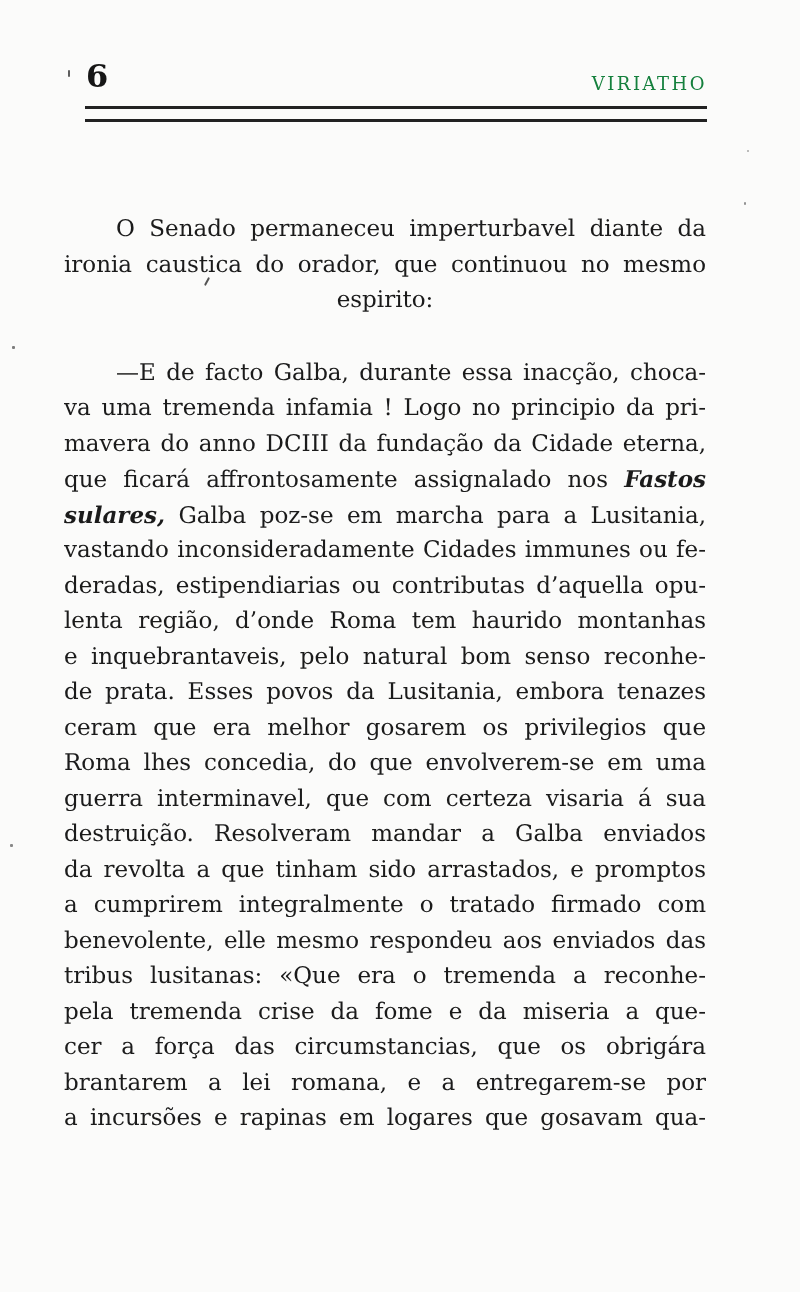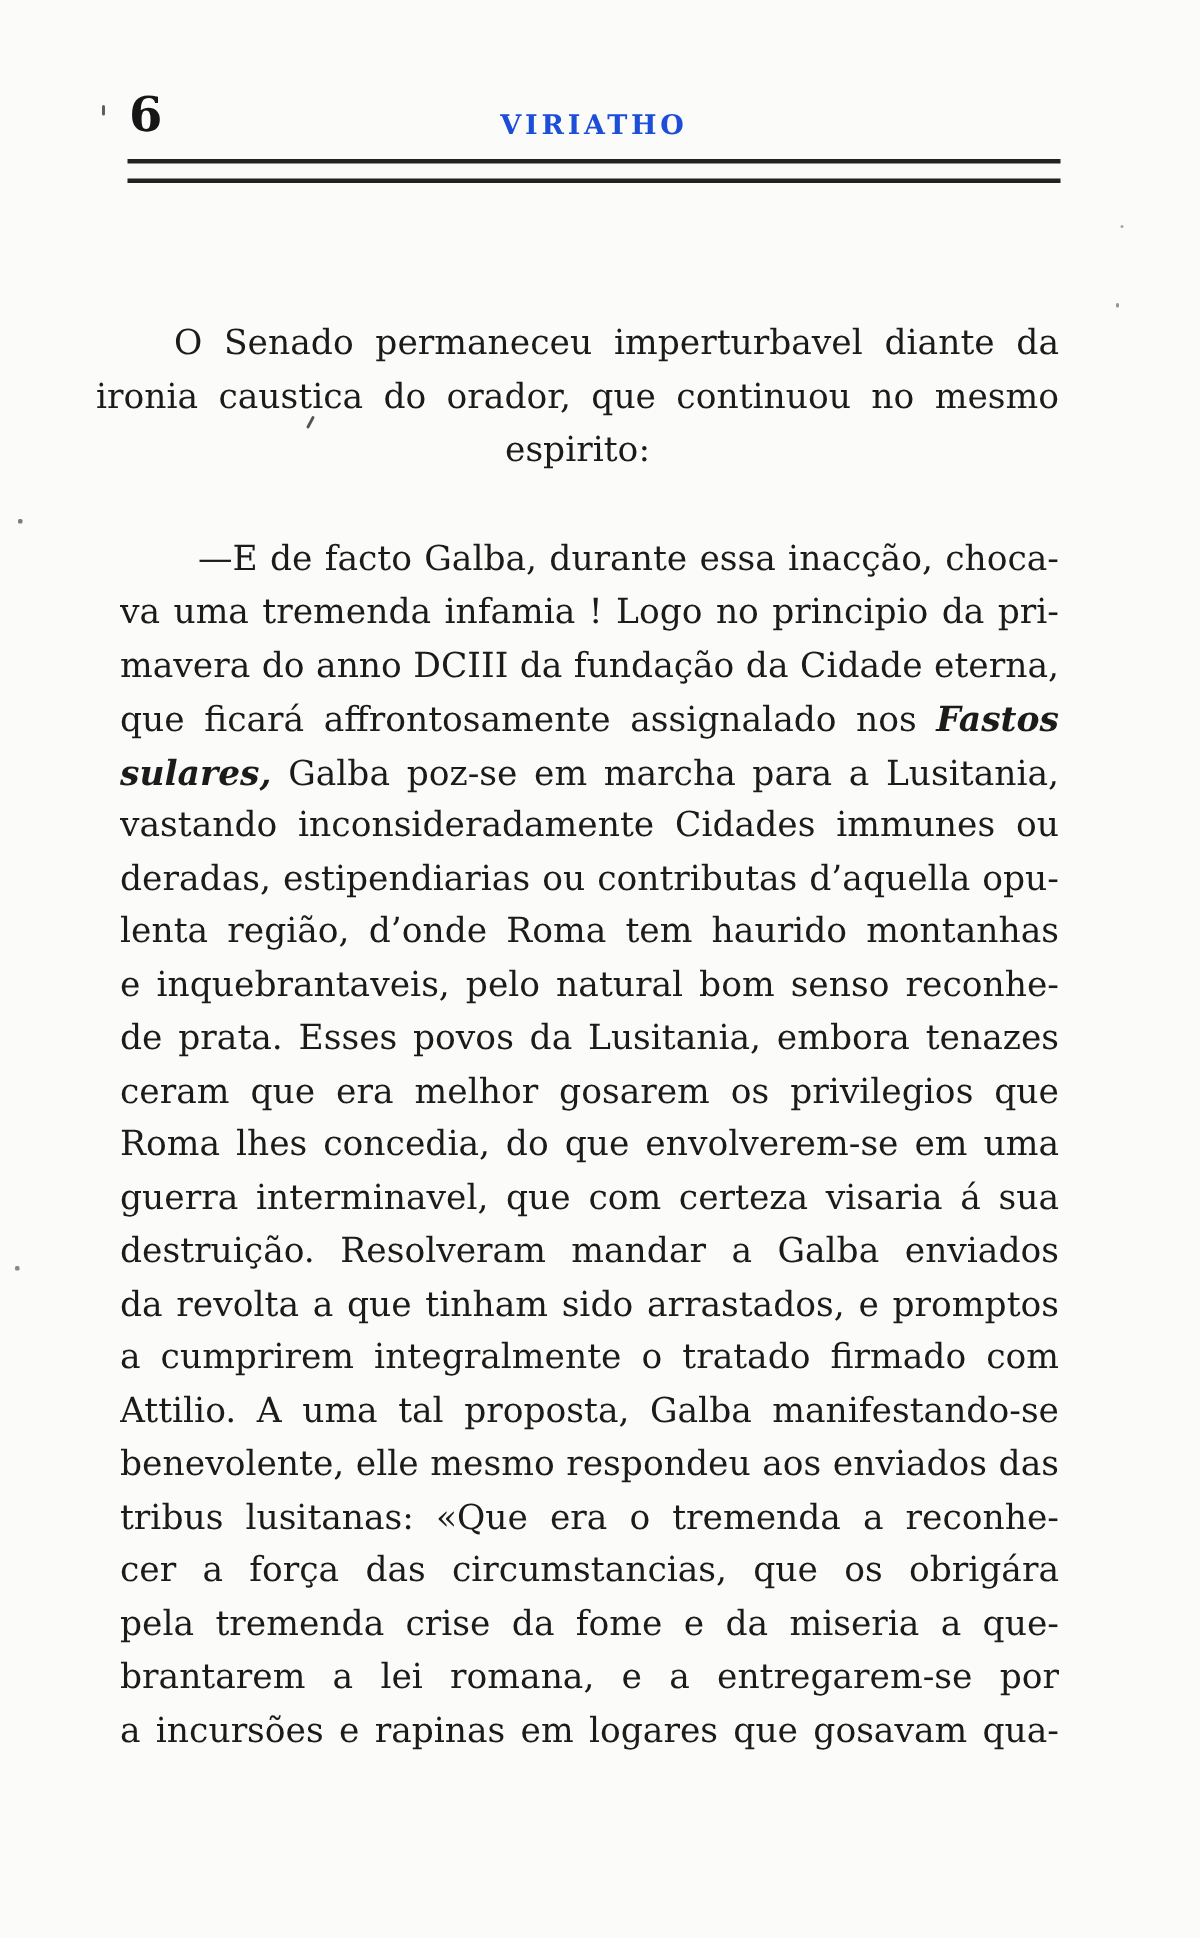--- a/index.html
+++ b/index.html
@@ -23,46 +23,46 @@
     font-size: 32px;
     font-weight: bold;
     line-height: 1;
     color: #161616;
   }
   .running-title {
     position: absolute;
     left: 85px;
     top: 73px;
     width: 622px;
-    text-align: center;
+    text-align: right;
     font-size: 18px;
-    font-weight: bold;
+    font-weight: normal;
     letter-spacing: 2.5px;
-    color: #1d4ed8;
+    color: #15803d;
   }
   .rule {
     position: absolute;
     left: 85px;
     width: 622px;
     height: 3px;
     background: #222;
   }
   .rule-top { top: 106px; }
   .rule-bottom { top: 119px; }
   .page-body {
     position: absolute;
     left: 64px;
     top: 212px;
     width: 642px;
     font-size: 23px;
     line-height: 35.5px;
     text-rendering: geometricPrecision;
   }
   .paragraph { margin: 0; }
-  .paragraph + .paragraph { margin-top: 37px; margin-left: 16px; }
+  .paragraph + .paragraph { margin-top: 37px; }
   .line {
     text-align: center;
     white-space: normal;
     overflow: hidden;
     height: 35.5px;
   }
   .line.just {
     text-align: justify;
     text-align-last: justify;
     -moz-text-align-last: justify;
@@ -114,25 +114,24 @@
         <div class="line just"><span>deradas, estipendiarias ou contributas d’aquella opu-</span></div>
         <div class="line just"><span>lenta região, d’onde Roma tem haurido montanhas</span></div>
         <div class="line just"><span>e inquebrantaveis, pelo natural bom senso reconhe-</span></div>
         <div class="line just"><span>de prata. Esses povos da Lusitania, embora tenazes</span></div>
         <div class="line just"><span>ceram que era melhor gosarem os privilegios que</span></div>
         <div class="line just"><span>Roma lhes concedia, do que envolverem-se em uma</span></div>
         <div class="line just"><span>guerra interminavel, que com certeza visaria á sua</span></div>
         <div class="line just"><span>destruição. Resolveram mandar a Galba enviados</span></div>
         <div class="line just"><span>da revolta a que tinham sido arrastados, e promptos</span></div>
         <div class="line just"><span>a cumprirem integralmente o tratado firmado com</span></div>
-        <div class="line just"><span>Attilio. A uma tal proposta, Galba manifestando-se</span></div>
         <div class="line just"><span>benevolente, elle mesmo respondeu aos enviados das</span></div>
         <div class="line just"><span>tribus lusitanas: «Que era o tremenda a reconhe-</span></div>
+        <div class="line just"><span>pela tremenda crise da fome e da miseria a que-</span></div>
         <div class="line just"><span>cer a força das circumstancias, que os obrigára</span></div>
-        <div class="line just"><span>pela tremenda crise da fome e da miseria a que-</span></div>
         <div class="line just"><span>brantarem a lei romana, e a entregarem-se por embora</span></div>
         <div class="line just"><span>a incursões e rapinas em logares que gosavam qua-</span></div>
       </div>
     </div>
 
   <div class="speck speck-tick"></div>
   <div class="speck speck-accent"></div>
   <div class="speck speck-dot-a"></div>
   <div class="speck speck-dot-b"></div>
   <div class="speck speck-dot-c"></div>

